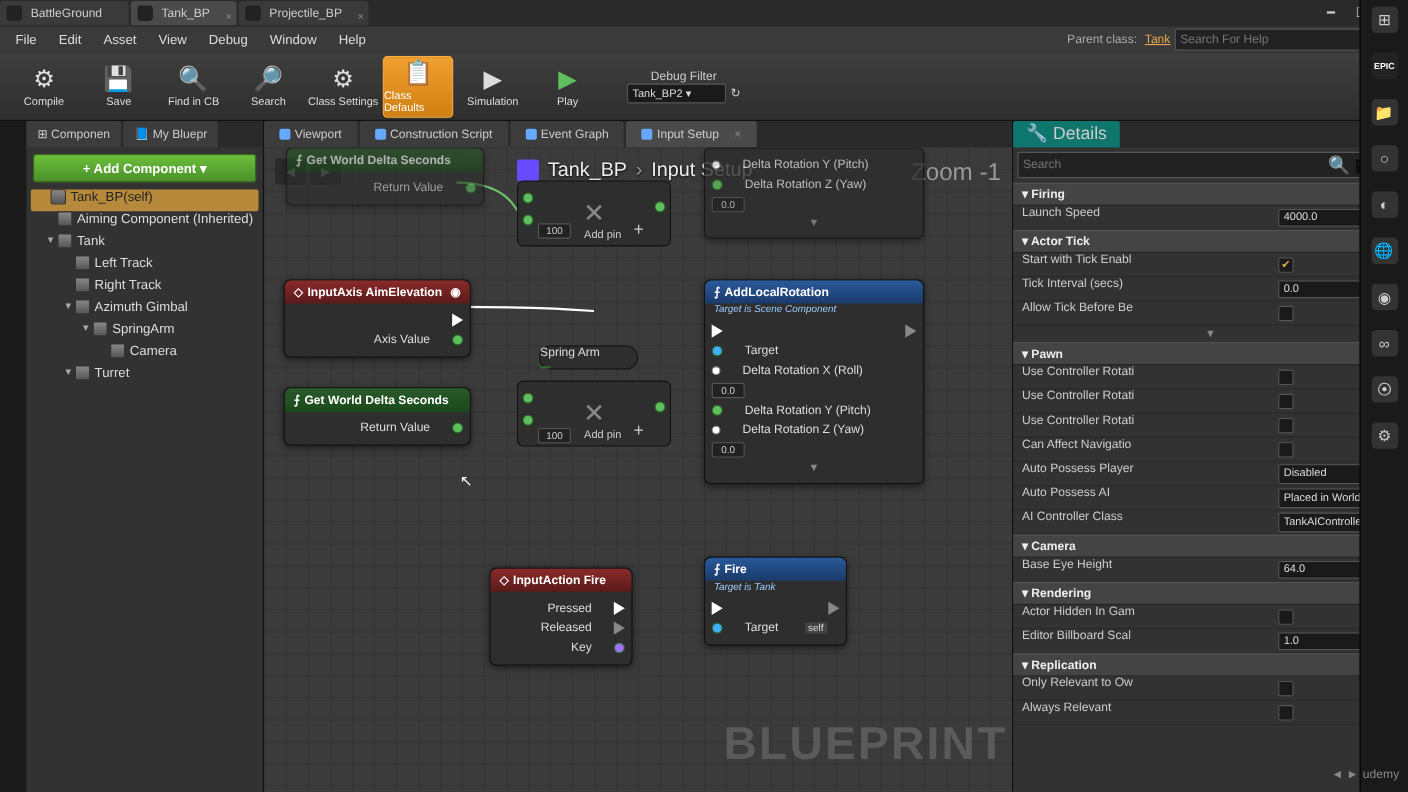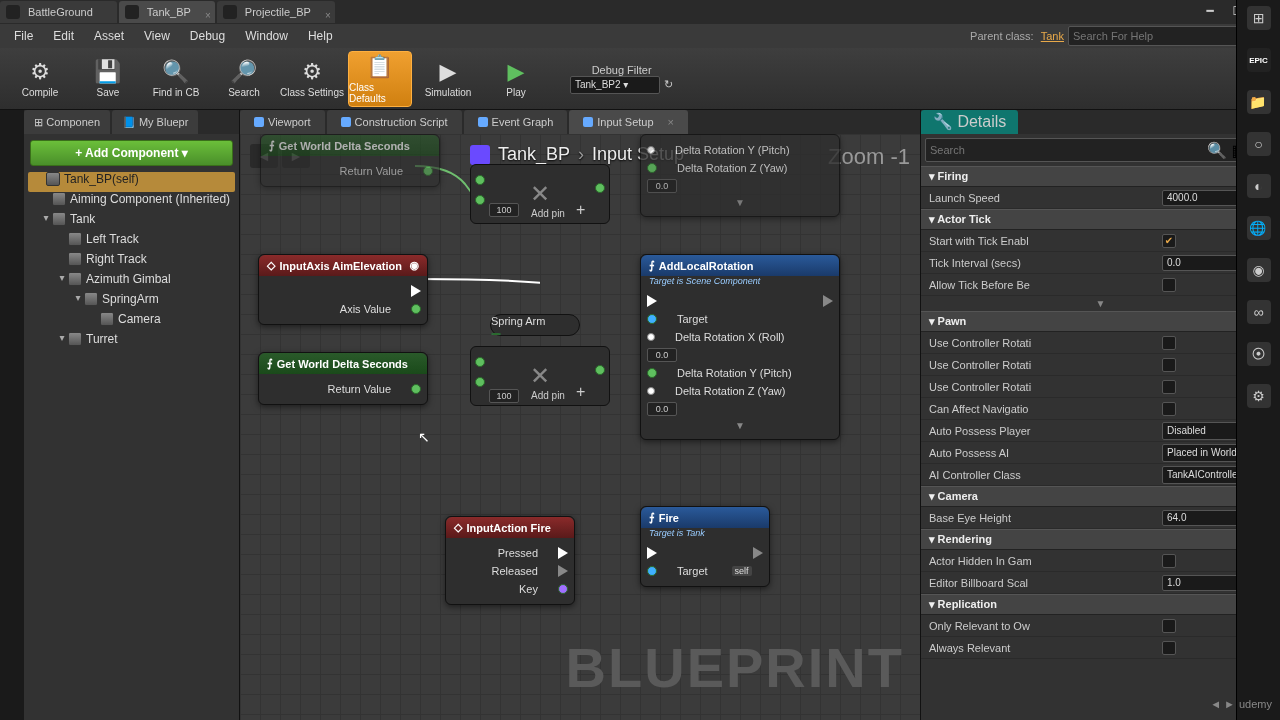--- a/index.html
+++ b/index.html
@@ -39,21 +39,21 @@
 .tree-row.depth4 { padding-left:64px; }
 .center-pane { flex:1; background:#3b3b3b; display:flex; flex-direction:column; position:relative;}
 .graph-tabs { height:24px; display:flex; background:#2a2a2a; }
 .graph-tab { padding:0 14px; color:#ccc; font-size:11px; line-height:24px; background:#3c3c3c; margin-right:2px; border-radius:3px 3px 0 0; display:flex; align-items:center; gap:4px;}
 .graph-tab.active { background:#4a4a4a; }
 .graph-tab .dot { width:10px; height:10px; background:#6af; border-radius:2px;}
 .graph { flex:1; position:relative; background:#3b3b3b; background-image:linear-gradient(#333 1px,transparent 1px),linear-gradient(90deg,#333 1px,transparent 1px); background-size:20px 20px; overflow:hidden;}
 .breadcrumb { position:absolute; top:10px; left:230px; display:flex; align-items:center; gap:8px; color:#eee; font-size:18px; text-shadow:0 1px 2px #000;}
 .breadcrumb .sep { color:#999; }
 .zoom-lbl { position:absolute; top:10px; right:10px; color:#999; font-size:22px;}
-.watermark { position:absolute; bottom:20px; right:16px; color:#5a5a5a; font-size:56px; font-weight:bold; letter-spacing:2px; pointer-events:none;}
+.watermark { position:absolute; bottom:20px; right:4px; color:#5a5a5a; font-size:42px; font-weight:bold; letter-spacing:2px; pointer-events:none;}
 .nav-arrows { position:absolute; top:10px; left:10px; display:flex; gap:4px;}
 .nav-arrows div { width:28px; height:24px; background:#2a2a2a; border-radius:3px; display:flex; align-items:center; justify-content:center; color:#666; font-size:14px;}
 .node { position:absolute; background:#2e2e2e; border:1px solid #111; border-radius:6px; box-shadow:0 2px 6px rgba(0,0,0,.5); font-size:11px; color:#ddd;}
 .node-head { padding:4px 8px; border-radius:6px 6px 0 0; font-weight:bold; color:#fff; display:flex; align-items:center; gap:4px;}
 .node-head.red { background:linear-gradient(#8a2a2a,#5a1a1a);}
 .node-head.green { background:linear-gradient(#2a5a2a,#1a4a1a);}
 .node-head.blue { background:linear-gradient(#2a5a9a,#1a3a6a);}
 .node-body { padding:6px;}
 .node-row { display:flex; align-items:center; height:18px; gap:20px;}
 .node-row.right { justify-content:flex-end; }
@@ -67,21 +67,21 @@
 .math-node .sym { font-size:24px; color:#888;}
 .small-input { width:30px; height:14px; background:#222; border:1px solid #555; color:#ccc; font-size:9px; text-align:center; border-radius:2px;}
 .reroute { position:absolute; width:90px; height:22px; background:#2e2e2e; border:1px solid #111; border-radius:11px; display:flex; justify-content:center; color:#ddd; font-size:11px; gap:6px;flex-direction:column;}
 .right-pane { width:360px; background:#323232; border-left:1px solid #111; display:flex; flex-direction:column;}
 .details-tab { height:24px; background:#2a2a2a; display:flex; align-items:center;}
 .details-tab-item { padding:0 12px; color:#ccc; font-size:16px; line-height:24px; background:#0f766e; border-radius:3px 3px 0 0;}
 .details-search { height:24px; margin:4px; display:flex; align-items:center; background:#222; border:1px solid #555; border-radius:2px; padding:0 4px;}
 .details-search input { flex:1; background:none; border:none; color:#aaa; font-size:11px; outline:none;}
 .details-body { flex:1; overflow:auto; font-size:11px; color:#ccc;}
 .cat { background:#444; padding:3px 8px; font-weight:bold; color:#eee; border-top:1px solid #555; border-bottom:1px solid #222; display:flex; align-items:center; gap:4px;}
-.prop-row { display:flex; align-items:center; height:22px; padding:0 8px; border-bottom:1px solid #2a2a2a;}
+.prop-row { display:flex; height:22px; padding:0 8px; border-bottom:1px solid #2a2a2a;}
 .prop-label { flex:1; overflow:hidden; text-overflow:ellipsis; white-space:nowrap;}
 .prop-val { width:110px; display:flex; align-items:center;}
 .prop-input { width:80px; height:16px; background:#1a1a1a; border:1px solid #555; color:#ddd; font-size:10px; padding:0 4px; border-radius:2px;}
 .prop-check { width:14px; height:14px; background:#1a1a1a; border:1px solid #555; border-radius:2px; display:flex; align-items:center; justify-content:center; color:#e8a94a; font-size:10px;}
 .prop-select { width:100px; height:18px; background:#1a1a1a; border:1px solid #555; color:#ddd; font-size:10px; padding:0 4px; border-radius:2px; display:flex; align-items:center; justify-content:space-between;}
 .expand-arrow { text-align:center; color:#888; font-size:10px; padding:2px;}
 .win-sidebar { position:absolute; right:0; top:0; width:44px; height:720px; background:#1a1a1a; border-left:1px solid #000; display:flex; flex-direction:column; align-items:center; padding-top:6px; gap:18px;}
 .win-sidebar .sicon { width:24px; height:24px; background:#333; border-radius:4px; display:flex; align-items:center; justify-content:center; color:#ccc; font-size:14px;}
 .udemy { position:absolute; right:8px; bottom:10px; color:#888; font-size:11px;}
 svg.wires { position:absolute; inset:0; pointer-events:none;}

